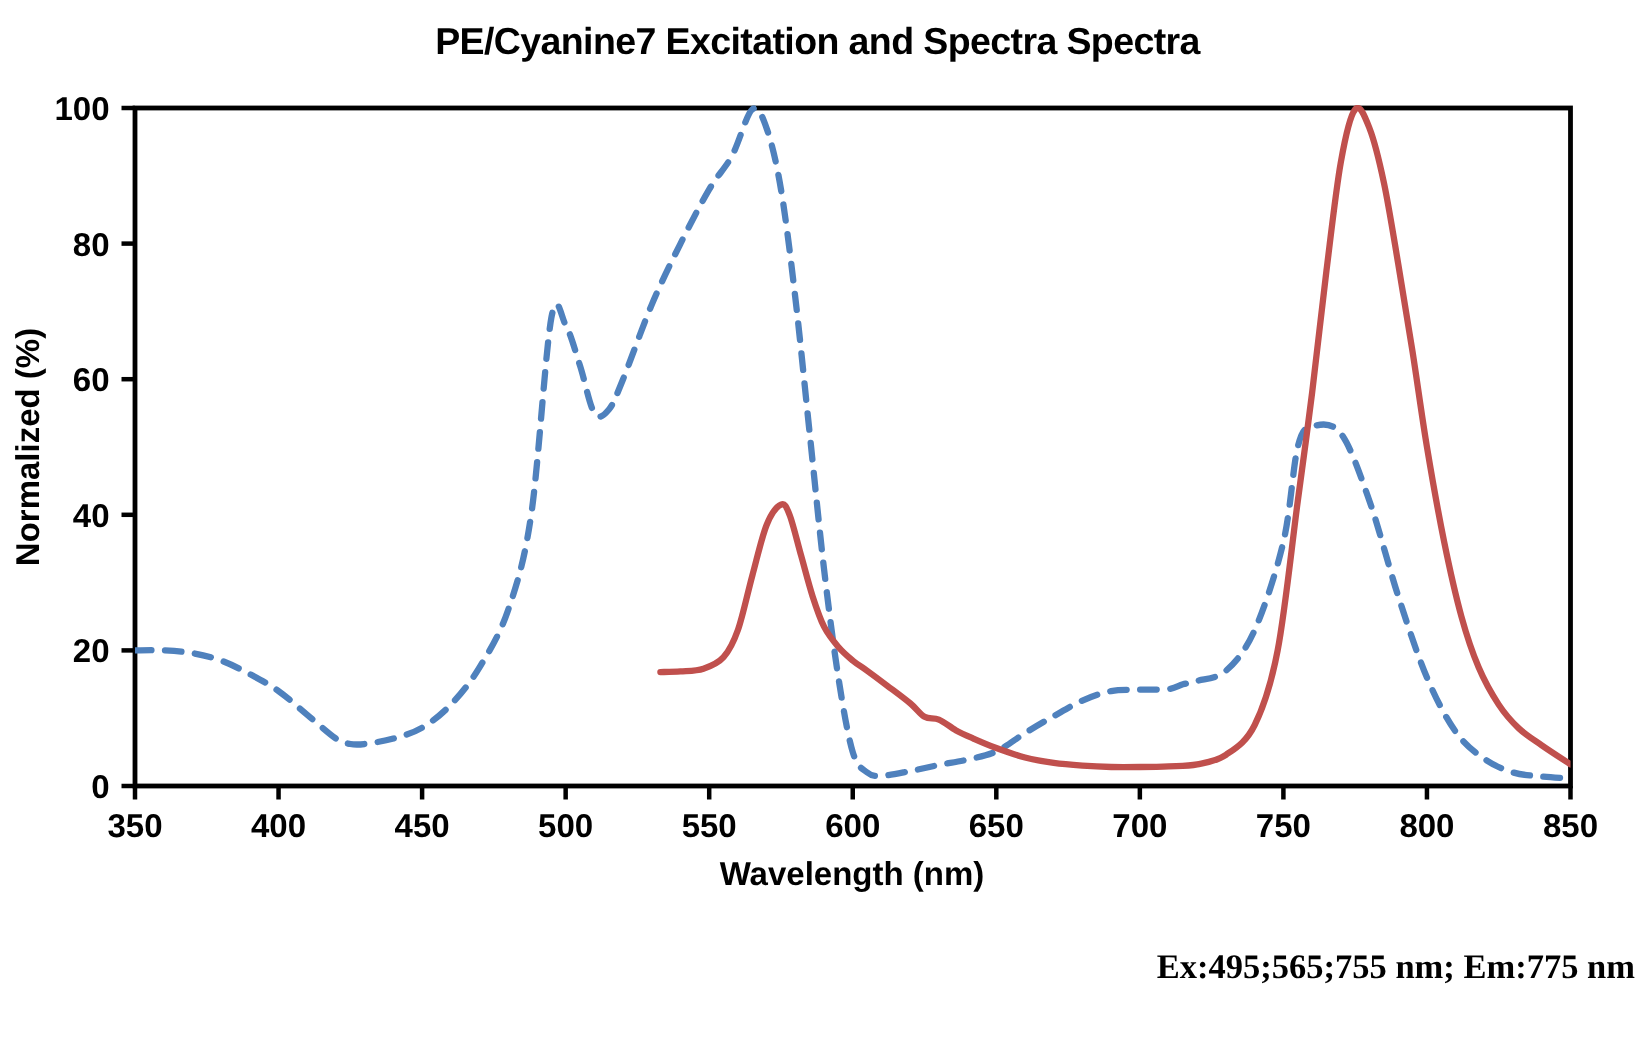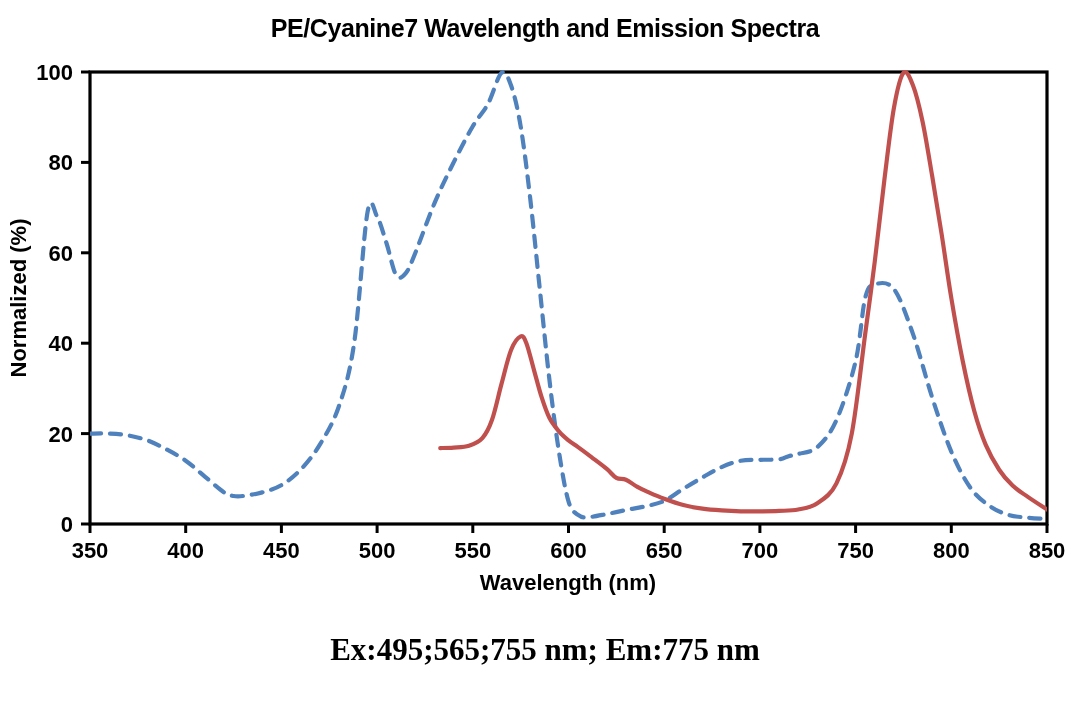--- a/index.html
+++ b/index.html
@@ -30,24 +30,24 @@
     font-weight: bold;
     font-size: 25px;
     letter-spacing: -0.4px;
     color: #000000;
   }
   #caption {
     position: absolute;
     left: 0;
     top: 632px;
     width: 1090px;
-    text-align: center;
+    text-align: right;
     font-family: "Liberation Serif", serif;
     font-weight: bold;
-    font-size: 31px;
+    font-size: 23px;
     color: #000000;
   }
   #plot-svg {
     position: absolute;
     left: 0;
     top: 0;
   }
   .tick-label {
     font-family: "Liberation Sans", sans-serif;
     font-weight: bold;
@@ -59,21 +59,21 @@
     font-weight: bold;
     font-size: 22px;
     fill: #000000;
   }
 </style>
 </head>
 <body>
 
 <div id="figure">
 
-  <div id="chart-title">PE/Cyanine7 Wavelength and Emission Spectra</div>
+  <div id="chart-title">PE/Cyanine7 Excitation and Spectra Spectra</div>
 
   <svg id="plot-svg" width="1090" height="703">
     <g id="plot-frame">
         <rect x="90" y="72" width="957" height="452" fill="#FFFFFF" stroke="#000000" stroke-width="3.2"></rect>
       </g>
     <g id="tick-marks">
         <line x1="90" y1="524" x2="90" y2="533" stroke="#000000" stroke-width="3"></line>
         <line x1="185.7" y1="524" x2="185.7" y2="533" stroke="#000000" stroke-width="3"></line>
         <line x1="281.4" y1="524" x2="281.4" y2="533" stroke="#000000" stroke-width="3"></line>
         <line x1="377.09999999999997" y1="524" x2="377.09999999999997" y2="533" stroke="#000000" stroke-width="3"></line>

